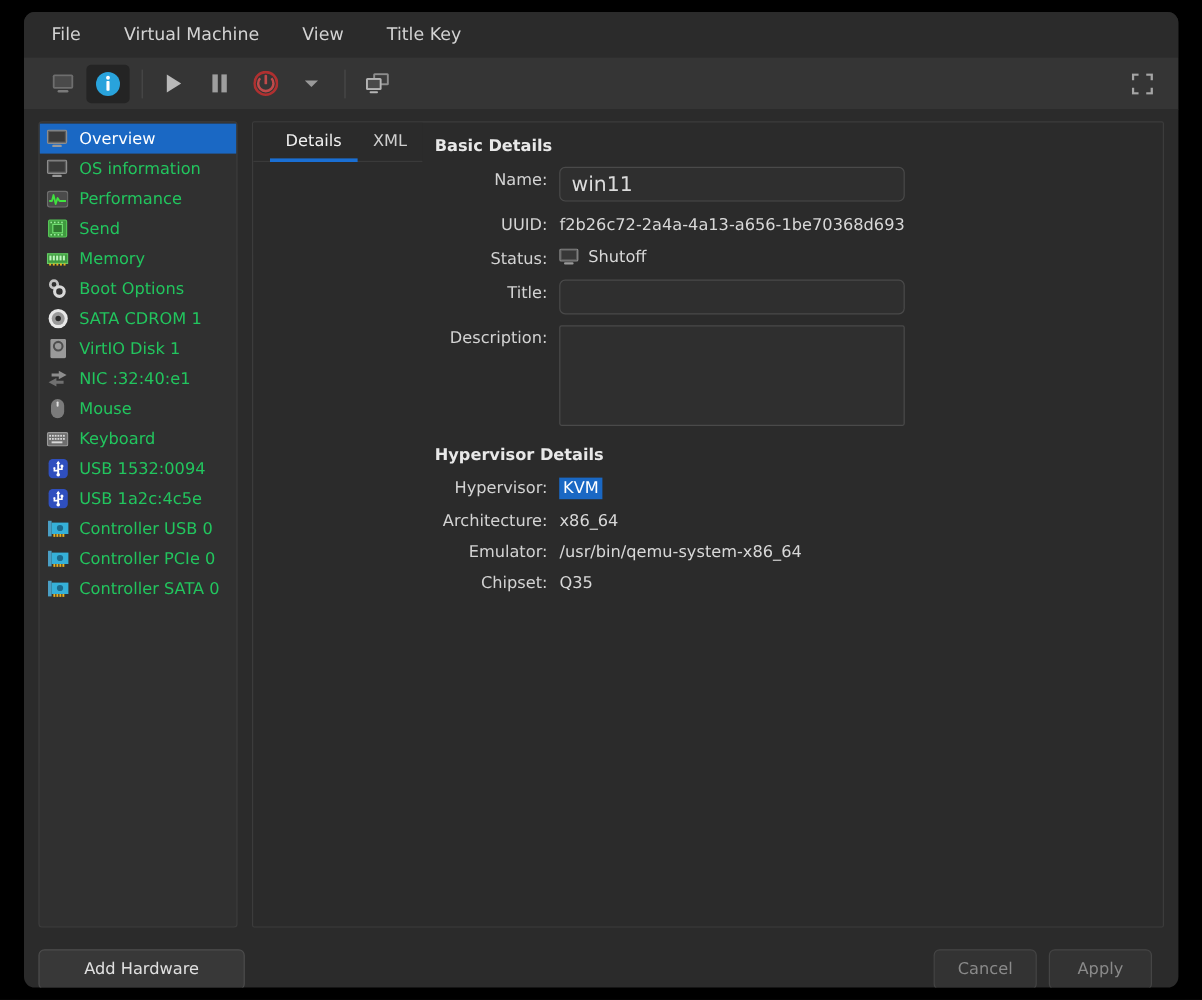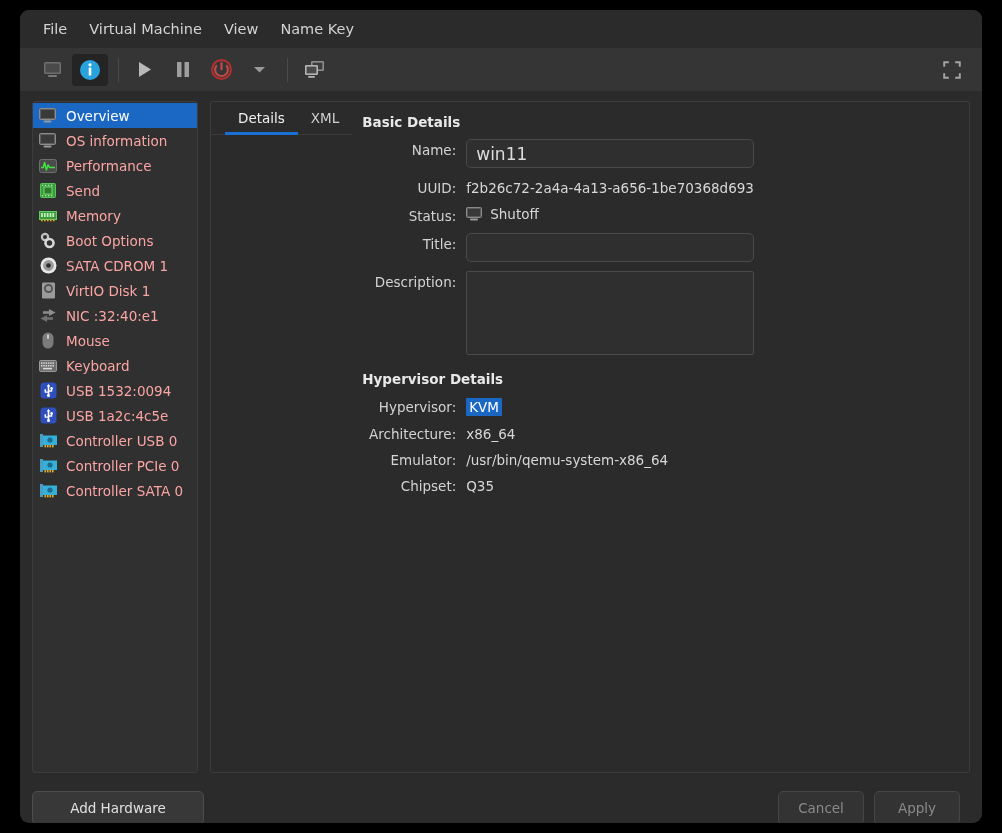--- a/index.html
+++ b/index.html
@@ -19,21 +19,21 @@
     box-shadow: 0 2px 10px rgba(0,0,0,0.8);
   }
 
   
   .menubar {
     height: 38px;
     background: #2b2b2b;
     display: flex;
     align-items: center;
     padding-left: 13px;
-    gap: 2px;
+    gap: 16px;
   }
   .menu-item {
     font-size: 14.5px;
     color: #d3d3d3;
     padding: 4px 10px;
     border-radius: 3px;
     white-space: nowrap;
   }
 
   
@@ -75,21 +75,21 @@
     border-radius: 3px;
     overflow: hidden;
     padding-top: 1px;
   }
   .side-item {
     height: 25px;
     display: flex;
     align-items: center;
     padding-left: 5px;
     gap: 8px;
-    color: #fca5a5;
+    color: #22c55e;
     font-size: 13.5px;
     white-space: nowrap;
   }
   .side-item.selected { background: #1a68c4; color: #fff; }
   .side-ico {
     width: 20px; height: 19px;
     display: flex; align-items: center; justify-content: center;
     flex: 0 0 20px;
   }
 
@@ -213,21 +213,21 @@
 </style>
 </head>
 <body>
 
 <div class="window">
 
   <div class="menubar">
     <div class="menu-item">File</div>
     <div class="menu-item">Virtual Machine</div>
     <div class="menu-item">View</div>
-    <div class="menu-item">Name Key</div>
+    <div class="menu-item">Title Key</div>
   </div>
 
   <div class="toolbar">
     <div class="tbtn">
       <span>
         <svg width="19" height="17" viewBox="0 0 19 17">
           <rect x="1" y="1" width="17" height="12" rx="1.5" fill="#6e6e6e"></rect>
           <rect x="2.5" y="2.5" width="14" height="9" fill="#4a4a4a"></rect>
           <rect x="5" y="14" width="9" height="2" rx="1" fill="#7a7a7a"></rect>
         </svg>

